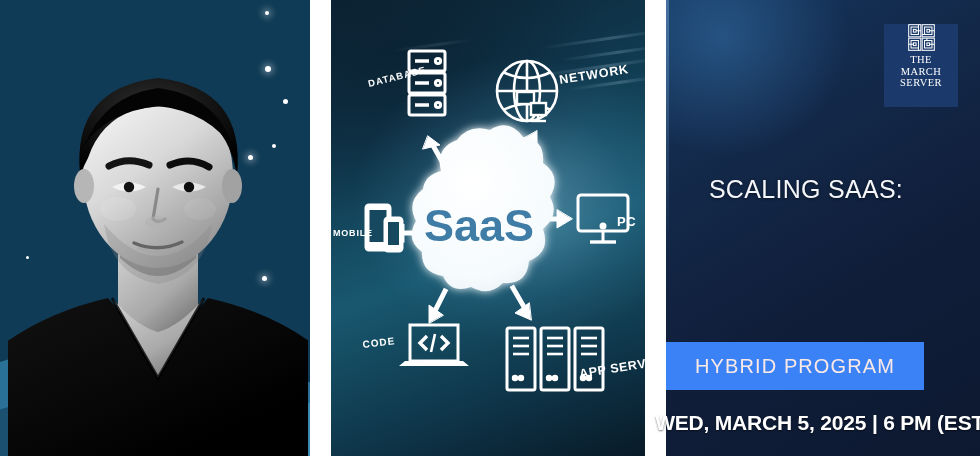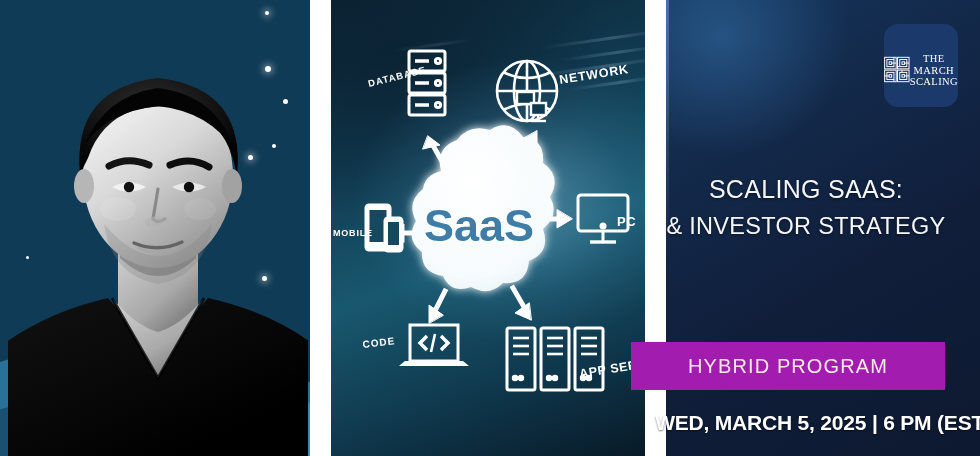--- a/index.html
+++ b/index.html
@@ -53,22 +53,22 @@
     overflow:hidden;
     background:
       radial-gradient(ellipse 180px 170px at 18% 8%, rgba(52,110,165,.55) 0%, rgba(52,110,165,0) 70%),
       linear-gradient(150deg,#14365e 0%,#13294a 30%,#101e3a 60%,#0d1930 100%);
   }
   .info-edge{position:absolute;left:0;top:0;width:3px;height:456px;background:linear-gradient(180deg,rgba(120,170,220,.45),rgba(120,170,220,0) 55%);}
 
   .logo-box{
     position:absolute;left:884px;top:24px;width:74px;height:83px;
     background:#1b3a6b;
-    display:flex;flex-direction:row;align-items:center;justify-content:flex-start;
-    padding-top:7px;box-sizing:border-box;border-radius:14px;
+    display:flex;flex-direction:column;align-items:center;justify-content:flex-start;
+    box-sizing:border-box;
   }
   .logo-mark{width:27px;height:27px;display:block;}
   .logo-text{
     color:#ffffff;font-family:"Liberation Serif",serif;
     font-size:10.5px;line-height:11.5px;letter-spacing:.4px;text-align:center;
     margin-top:3px;
   }
 
   .title-block{
     position:absolute;left:666px;top:170px;width:280px;
@@ -77,22 +77,22 @@
   .title-line{
     font-family:"Liberation Sans",sans-serif;
     font-weight:400;letter-spacing:.3px;color:#f4f6fa;
     text-shadow:0 1px 3px rgba(0,0,0,.5);
   }
   .t1{font-size:25px;line-height:38px;}
   .t2{font-size:23.5px;line-height:36px;}
   .t3{font-size:23.5px;line-height:36px;}
 
   .hybrid-band{
-    position:absolute;left:631px;top:342px;width:314px;height:48px;
-    background:#a21caf;
+    position:absolute;left:666px;top:342px;width:258px;height:48px;
+    background:#3b82f6;
     display:flex;align-items:center;justify-content:center;
   }
   .hybrid-text{
     color:#fbe9e6;font-size:20px;letter-spacing:1.1px;font-weight:400;
   }
 
   .date-line{
     position:absolute;left:666px;top:398px;width:314px;height:50px;
     display:flex;align-items:center;justify-content:center;
   }
@@ -381,27 +381,26 @@
         <rect x="21" y="21" width="18" height="18"></rect>
         <rect x="24.5" y="24.5" width="11" height="11"></rect>
         <rect x="28" y="28" width="4" height="4"></rect>
         <line x1="32" y1="30" x2="39" y2="30"></line>
         <line x1="28" y1="24.5" x2="28" y2="21"></line>
       </g>
     </svg>
     <div class="logo-text">
       <div>THE</div>
       <div>MARCH</div>
-      <div>SCALING</div>
+      <div>SERVER</div>
     </div>
   </div>
 
   <div class="title-block">
     <div class="title-line t1">SCALING SAAS:</div>
-    <div class="title-line t3">&amp; INVESTOR STRATEGY</div>
   </div>
 
   <div class="hybrid-band">
     <span class="hybrid-text">HYBRID PROGRAM</span>
   </div>
 
   <div class="date-line">
     <span class="date-text">WED, MARCH 5, 2025 | 6 PM (EST)</span>
   </div>
 

